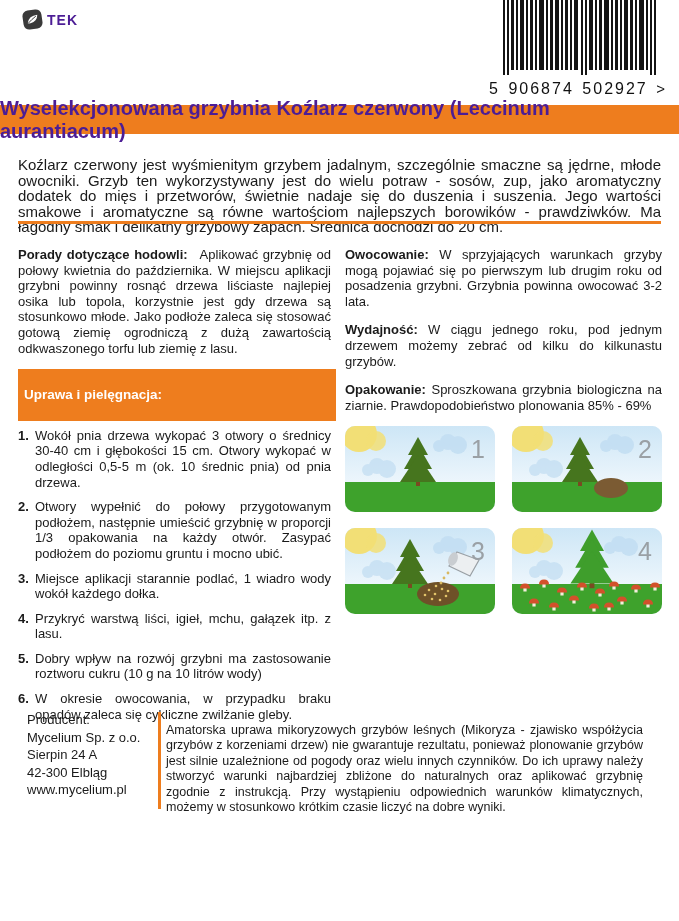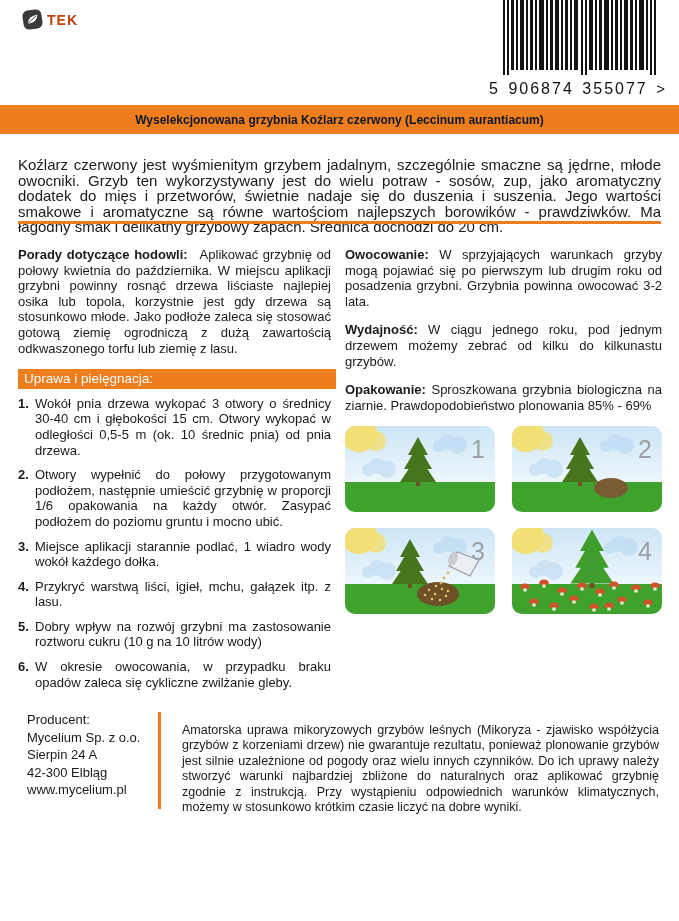--- a/index.html
+++ b/index.html
@@ -2,61 +2,61 @@
 <html><head>
 <meta charset="utf-8">
 <style>
   html,body{margin:0;padding:0;background:#ffffff;}
   #page{position:relative;width:679px;height:921px;background:#ffffff;overflow:hidden;
         font-family:"Liberation Sans",sans-serif;color:#1a1a1a;}
 
   
   .logo{position:absolute;left:22px;top:9px;display:flex;align-items:center;gap:4px;}
   .logo-mark{width:21px;height:21px;}
-  .logo-text{font-size:14px;font-weight:600;color:#c2410c;letter-spacing:1px;}
+  .logo-text{font-size:14px;font-weight:600;color:#4c1d95;letter-spacing:1px;}
 
   .barcode{position:absolute;left:489px;top:0;width:176px;}
   .bc-digits{display:flex;justify-content:space-between;align-items:baseline;
              font-size:16px;color:#111;margin-top:1px;width:176px;}
   .bc-digits span{letter-spacing:2px;}
   .bc-suffix{font-size:15px;letter-spacing:0 !important;}
 
   
   .banner{position:absolute;left:0;top:105px;width:679px;height:29px;background:#ee7d1e;
           display:flex;align-items:center;justify-content:center;}
-  .banner-text{color:#0f172a;font-weight:700;font-size:12px;}
+  .banner-text{color:#4c1d95;font-weight:700;font-size:20px;}
 
   
   .intro{position:absolute;left:18px;top:142px;width:643px;font-size:15px;line-height:15.6px;
          text-align:justify;}
   .rule{position:absolute;left:18px;top:221px;width:643px;height:3px;background:#ee7d1e;}
 
   
   .col-left{position:absolute;left:18px;top:234px;width:313px;font-size:13px;line-height:15.6px;}
   .col-right{position:absolute;left:345px;top:234px;width:317px;font-size:13px;line-height:15.6px;}
   .para{text-align:justify;}
   .para b{margin-right:12px;}
-  .care-bar{margin-top:9px;background:#ee7d1e;color:#fff;font-weight:400;font-size:13.5px;
-            padding:2px 6px;width:306px;}
+  .care-bar{margin-top:9px;background:#ee7d1e;color:#fff;font-weight:700;font-size:13.5px;
+            padding:18px 6px;width:306px;}
   .steps{margin-top:7px;}
   .step{display:flex;margin-bottom:9px;}
   .step-num{font-weight:700;flex:0 0 17px;}
   .step-text{flex:1;text-align:justify;}
   .rc-section{margin-bottom:13px;text-align:justify;}
 
   
   .panels{display:grid;grid-template-columns:150px 150px;gap:16px 17px;margin-top:6px;}
   .panel{width:150px;height:86px;border-radius:10px;overflow:hidden;background:#dcedf8;}
   .panel-num{font-family:"Liberation Sans",sans-serif;font-weight:300;font-size:25px;fill:#9aa0a5;}
 
   
   .footer{position:absolute;left:0;top:702px;width:679px;display:flex;align-items:flex-start;}
   .producer{margin-left:27px;width:131px;font-size:13px;line-height:17.5px;padding-top:9px;}
   .footer-divider{width:3px;height:97px;background:#ee7d1e;margin-top:10px;}
-  .disclaimer{margin-left:21px;width:477px;font-size:12.5px;line-height:15.6px;
+  .disclaimer{margin-left:5px;width:477px;font-size:12.5px;line-height:15.6px;
               text-align:justify;padding-top:8px;}
 </style>
 </head>
 <body>
 
 <svg width="0" height="0" style="position:absolute" aria-hidden="true">
   <defs>
     <linearGradient id="sky" x1="0" y1="0" x2="0" y2="1">
       <stop offset="0" stop-color="#cde6f6"></stop>
       <stop offset="1" stop-color="#edf6fc"></stop>
@@ -129,21 +129,21 @@
           <rect x="146" y="0" width="2" height="70"></rect>
         <rect x="150" y="0" width="5" height="70"></rect>
           <rect x="157" y="0" width="2" height="70"></rect>
         <rect x="161" y="0" width="2" height="75"></rect>
           <rect x="165" y="0" width="2" height="75"></rect>
       </g>
     </svg>
     <div class="bc-digits">
       <span>5</span>
       <span>906874</span>
-      <span>355077</span>
+      <span>502927</span>
       <span class="bc-suffix">&gt;</span>
     </div>
   </div>
 
   <div class="banner">
     <span class="banner-text">Wyselekcjonowana grzybnia Koźlarz czerwony (Leccinum aurantiacum)</span>
   </div>
 
   <p class="intro">Koźlarz czerwony jest wyśmienitym grzybem jadalnym, szczególnie smaczne są jędrne, młode owocniki. Grzyb ten wykorzystywany jest do wielu potraw - sosów, zup, jako aromatyczny dodatek do mięs i przetworów, świetnie nadaje się do duszenia i suszenia. Jego wartości smakowe i aromatyczne są równe wartościom najlepszych borowików - prawdziwków. Ma łagodny smak i delikatny grzybowy zapach. Średnica dochodzi do 20 cm.</p>
   <div class="rule"></div>
@@ -153,21 +153,21 @@
 
     <div class="care-bar">Uprawa i pielęgnacja:</div>
 
     <div class="steps">
       <div class="step">
         <span class="step-num">1.</span>
         <span class="step-text">Wokół pnia drzewa wykopać 3 otwory o średnicy 30-40 cm i głębokości 15 cm. Otwory wykopać w odległości 0,5-5 m (ok. 10 średnic pnia) od pnia drzewa.</span>
       </div>
       <div class="step">
         <span class="step-num">2.</span>
-        <span class="step-text">Otwory wypełnić do połowy przygotowanym podłożem, następnie umieścić grzybnię w proporcji 1/6 opakowania na każdy otwór. Zasypać podłożem do poziomu gruntu i mocno ubić.</span>
+        <span class="step-text">Otwory wypełnić do połowy przygotowanym podłożem, następnie umieścić grzybnię w proporcji 1/3 opakowania na każdy otwór. Zasypać podłożem do poziomu gruntu i mocno ubić.</span>
       </div>
       <div class="step">
         <span class="step-num">3.</span>
         <span class="step-text">Miejsce aplikacji starannie podlać, 1 wiadro wody wokół każdego dołka.</span>
       </div>
       <div class="step">
         <span class="step-num">4.</span>
         <span class="step-text">Przykryć warstwą liści, igieł, mchu, gałązek itp. z lasu.</span>
       </div>
       <div class="step">

